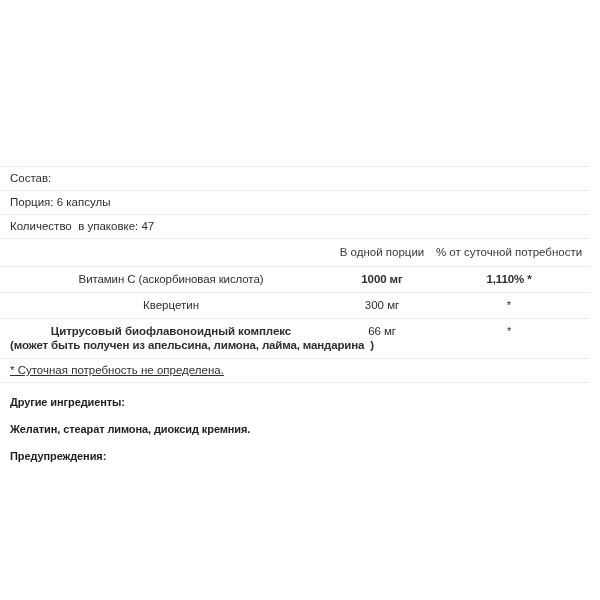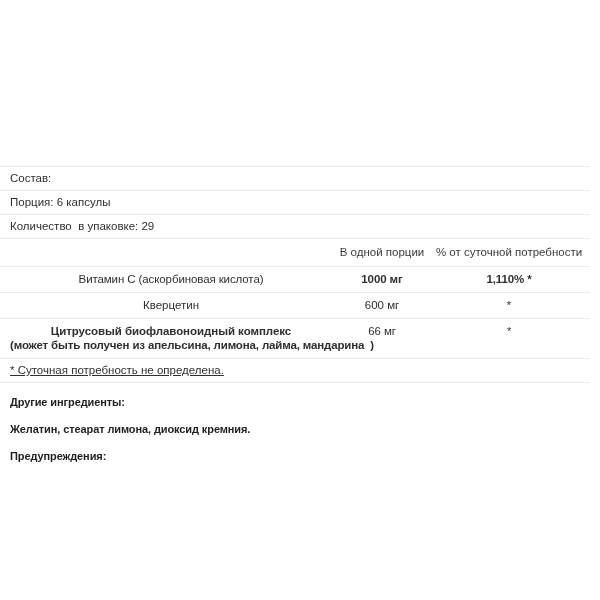--- a/index.html
+++ b/index.html
@@ -127,21 +127,21 @@
 </style>
 </head>
 <body>
 
 <div class="page">
 
   <div class="supplement-panel">
 
     <div class="info-row">Состав:</div>
     <div class="info-row">Порция: 6 капсулы</div>
-    <div class="info-row">Количество  в упаковке: 29</div>
+    <div class="info-row">Количество  в упаковке: 47</div>
 
     <table class="facts-table">
       <colgroup>
         <col class="c-name">
         <col class="c-serv">
         <col class="c-daily">
       </colgroup>
       <thead>
         <tr>
           <th></th>
@@ -152,21 +152,21 @@
       <tbody>
 
         <tr class="row-highlight">
           <td class="nutrient-name-plain">Витамин С (аскорбиновая кислота)</td>
           <td class="cell-bold">1000 мг</td>
           <td class="cell-bold">1,110% *</td>
         </tr>
 
         <tr>
           <td>Кверцетин</td>
-          <td>600 мг</td>
+          <td>300 мг</td>
           <td class="asterisk-cell">*</td>
         </tr>
 
         <tr class="row-highlight">
           <td>
             <span class="nutrient-main">Цитрусовый биофлавоноидный комплекс</span>
             <span class="nutrient-sub">(может быть получен из апельсина, лимона, лайма, мандарина  )</span>
           </td>
           <td style="font-weight:normal;margin-top:16px;">66 мг</td>
           <td class="asterisk-cell" style="font-weight:normal;">*</td>

